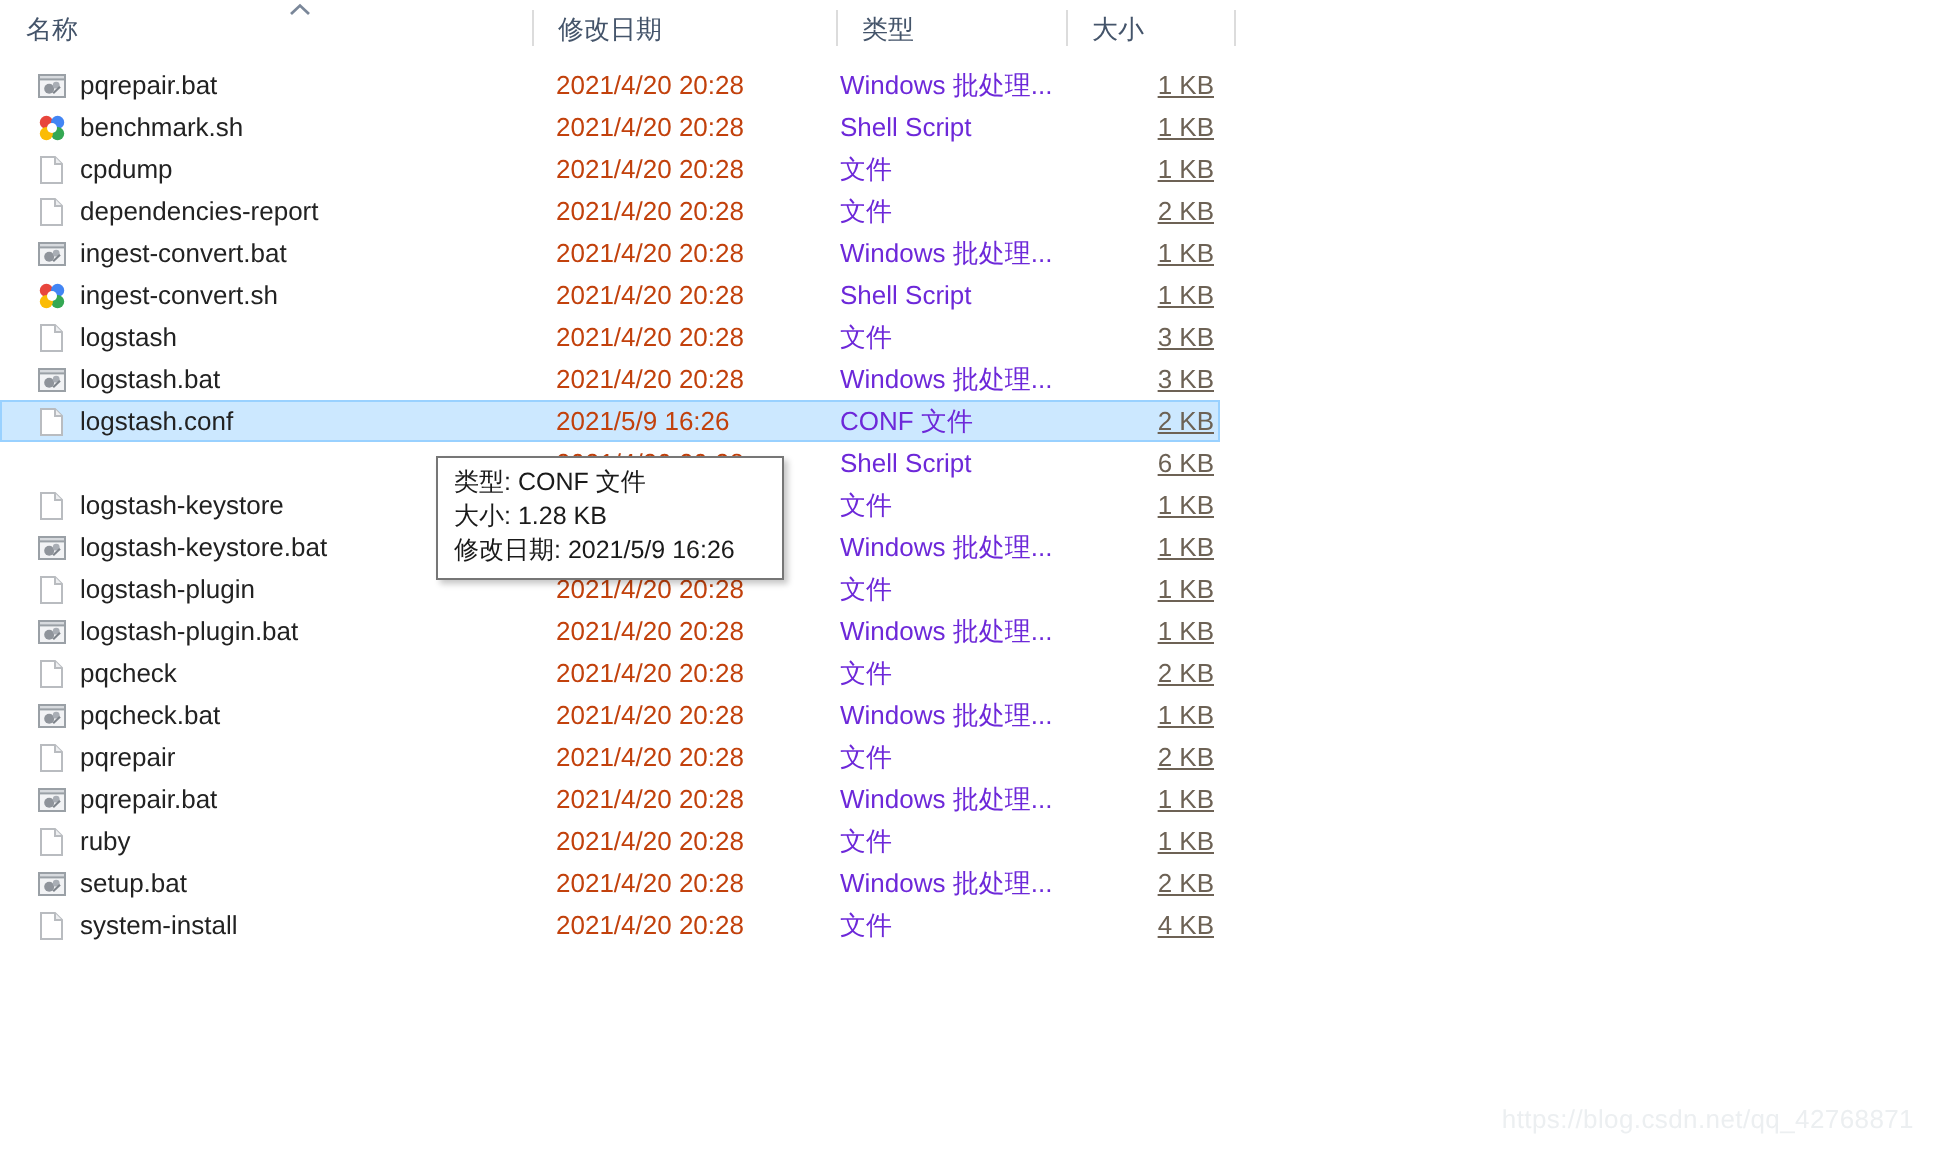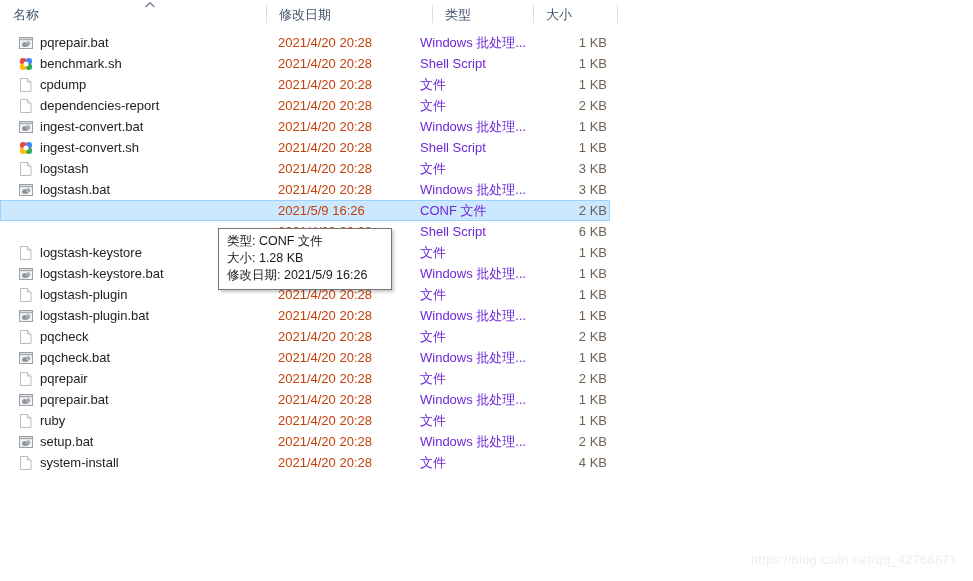--- a/index.html
+++ b/index.html
@@ -51,21 +51,21 @@
     bottom: 5px;
     width: 1px;
     background: #dcdcdc;
   }
   .col-head .col-label {
     padding-left: 13px;
     line-height: 1;
   }
   #col-name  { left: 0px;   width: 266px; }
   #col-date  { left: 266px; width: 152px; }
-  #col-type  { left: 432px; width: 115px; }
+  #col-type  { left: 418px; width: 115px; }
   #col-size  { left: 533px; width: 85px; }
 
   #sort-indicator {
     position: absolute;
     left: 143px;
     top: 1px;
     width: 14px;
     height: 8px;
     color: #6b7a90;
     font-size: 10px;
@@ -120,20 +120,21 @@
     left: 420px;
     width: 112px;
     color: #6d28d9;
   }
   .row.selected .cell-type { left: 419px; }
   .cell-size {
     left: 533px;
     width: 74px;
     justify-content: flex-end;
     color: #6d6255;
+    text-decoration: underline;
   }
   .row.selected .cell-size { left: 532px; }
 
   .name-text { padding-left: 6px; }
 
   
   .icon {
     width: 16px;
     height: 16px;
     flex: 0 0 16px;
@@ -326,20 +327,29 @@
               <path d="M8.6 11.6 l3.4 -3.2" stroke="#7e848b" stroke-width="1.1" fill="none"></path>
             </svg>
           </span>
           <span class="name-text">logstash.bat</span>
         </div>
         <div class="cell cell-date">2021/4/20 20:28</div>
         <div class="cell cell-type">Windows 批处理...</div>
         <div class="cell cell-size">3 KB</div>
       </div>
       <div class="row selected">
+        <div class="cell cell-name">
+          <span class="icon">
+            <svg width="16" height="16" viewBox="0 0 16 16">
+              <path d="M2.5 1.5 h7 l3.5 3.5 v9.5 h-10.5 z" fill="#ffffff" stroke="#b9bcc0" stroke-width="1"></path>
+              <path d="M9.5 1.5 v3.5 h3.5" fill="#eeeff1" stroke="#b9bcc0" stroke-width="1"></path>
+            </svg>
+          </span>
+          <span class="name-text">logstash.conf</span>
+        </div>
         <div class="cell cell-date">2021/5/9 16:26</div>
         <div class="cell cell-type">CONF 文件</div>
         <div class="cell cell-size">2 KB</div>
       </div>
       <div class="row">
         <div class="cell cell-date">2021/4/20 20:28</div>
         <div class="cell cell-type">Shell Script</div>
         <div class="cell cell-size">6 KB</div>
       </div>
       <div class="row">

